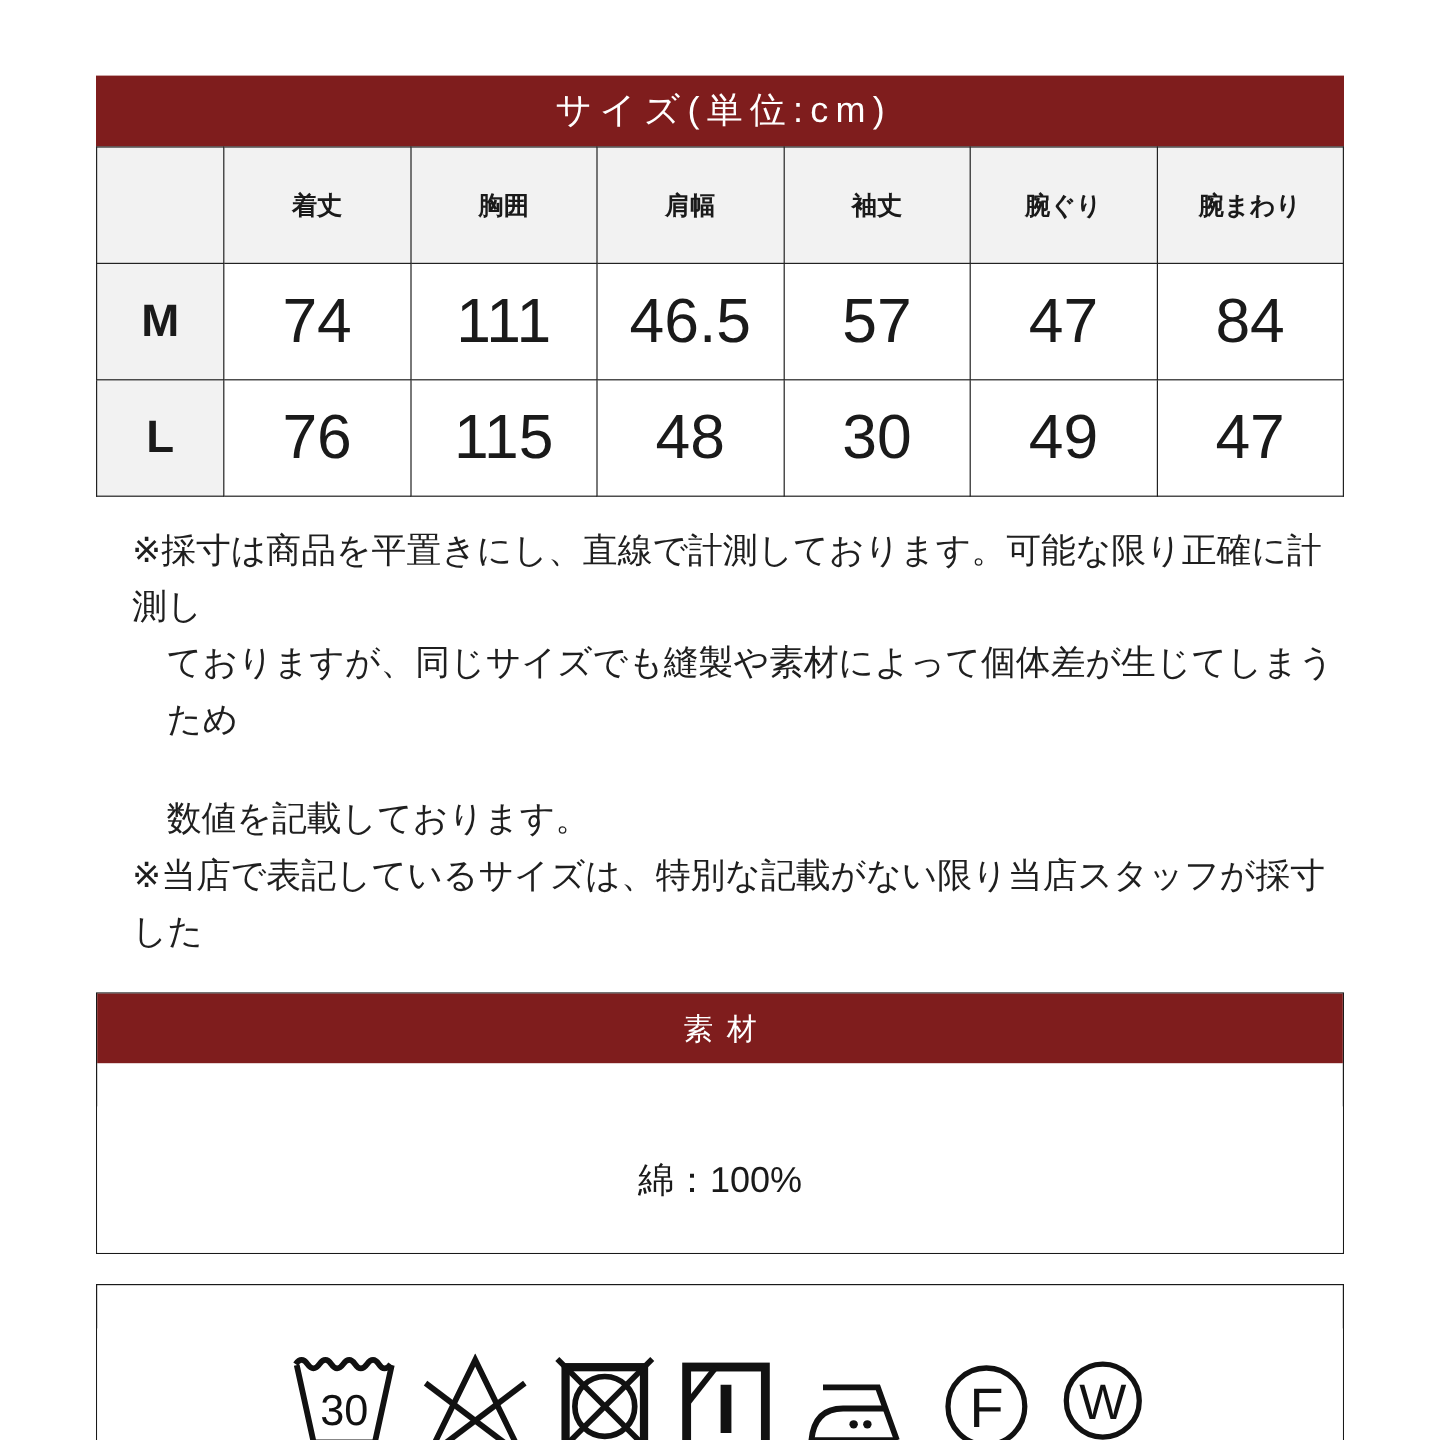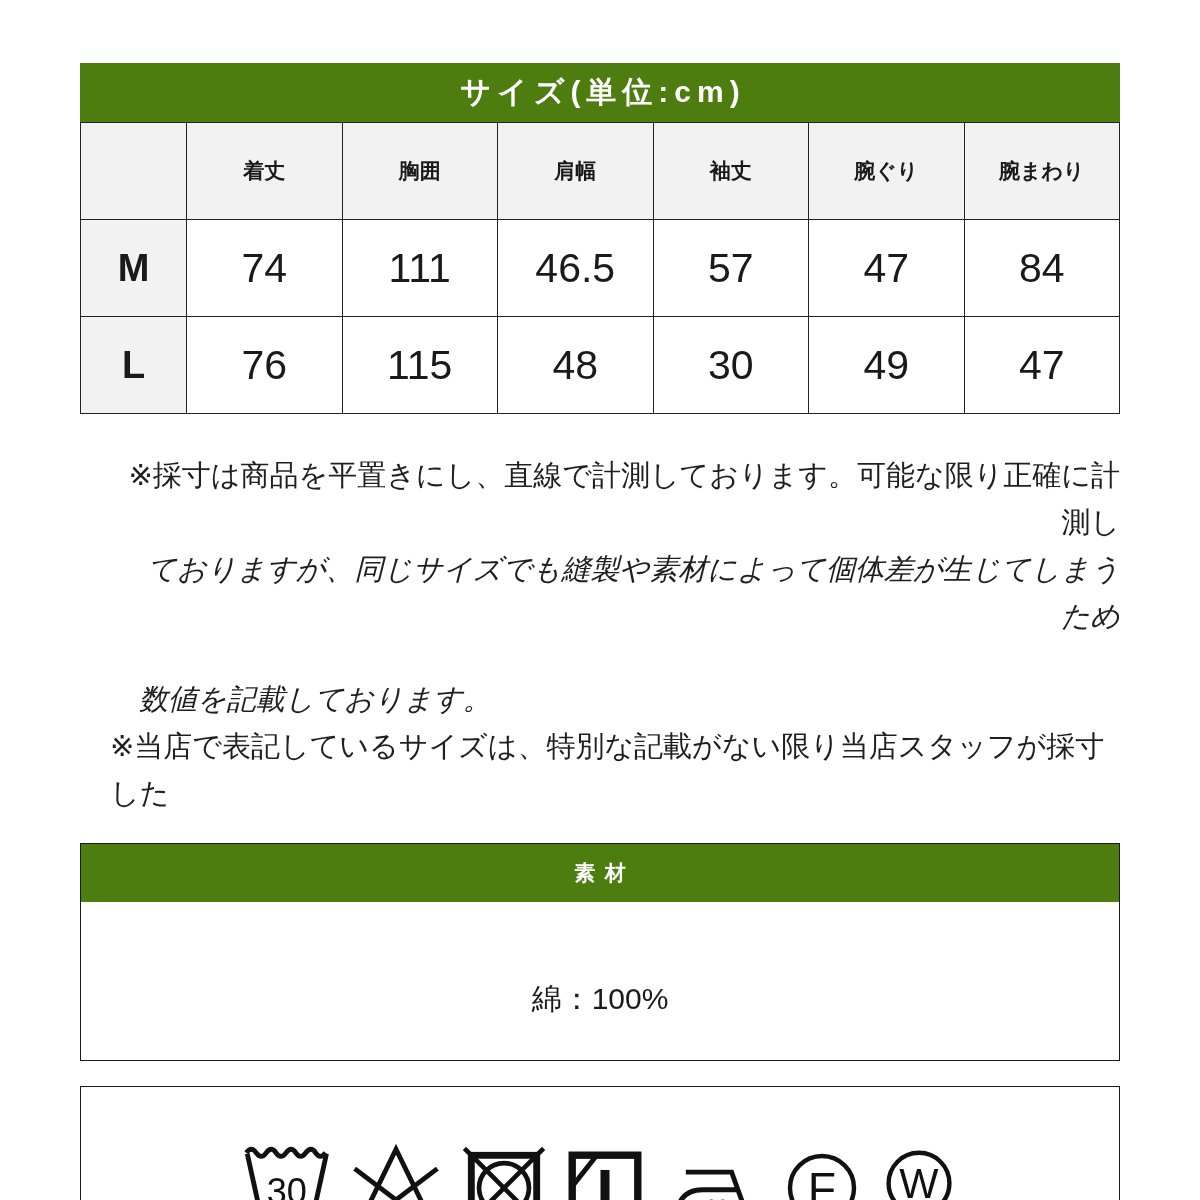--- a/index.html
+++ b/index.html
@@ -2,43 +2,43 @@
 <html><head>
 <meta charset="utf-8">
 <style>
   * { margin:0; padding:0; box-sizing:border-box; }
   html,body { width:1200px; height:1200px; background:#ffffff; }
   body { font-family:"Liberation Sans","DejaVu Sans",sans-serif; color:#1a1a1a; }
   .page { width:1200px; height:1200px; padding:63px 80px 0 80px; }
 
   
   .bar {
-    background:#4d7c0f; color:#ffffff;
+    background:#7f1d1d; color:#ffffff;
     height:59px; display:flex; align-items:center; justify-content:center;
-    font-weight:bold; font-size:30px;
+    font-weight:normal; font-size:30px;
     letter-spacing:0.20em; text-indent:0.20em;
   }
-  .bar.wide-space { letter-spacing:0.45em; text-indent:0.45em; font-size:21px; height:58px; }
+  .bar.wide-space { letter-spacing:0.45em; text-indent:0.45em; font-size:25px; height:58px; }
 
   
   .size-section { width:1040px; }
   table.size-table { width:1040px; border-collapse:collapse; table-layout:fixed; }
   col.c0 { width:106px; }
   .size-table th, .size-table td {
     border:1px solid #222222; text-align:center; vertical-align:middle;
   }
   .size-table thead th { background:#f2f2f2; height:97px; font-size:21px; font-weight:bold; }
   .size-table tbody th { background:#f2f2f2; height:97px; font-size:38px; font-weight:bold; }
-  .size-table td { background:#ffffff; font-size:41px; font-weight:normal; }
+  .size-table td { background:#ffffff; font-size:52px; font-weight:normal; }
 
   
   .note { margin-left:30px; font-size:29px; line-height:47px; color:#1f1f1f; }
-  .note-1 { margin-top:38px;text-align:right; }
+  .note-1 { margin-top:22px; }
   .note-2 { margin-top:36px; }
-  .note-line.cont { padding-left:29px;font-style:italic; }
+  .note-line.cont { padding-left:29px; }
 
   
   .boxed { width:1040px; border:1px solid #1a1a1a; }
   .material-section { margin-top:26px; }
   .laundry-section { margin-top:25px; }
   .box-body { background:#ffffff; display:flex; align-items:center; justify-content:center;margin-top:36px; }
   .material-body { height:122px; font-size:30px; }
   .laundry-body { height:130px; gap:17px; }
 
   .care-icon { display:block; }

